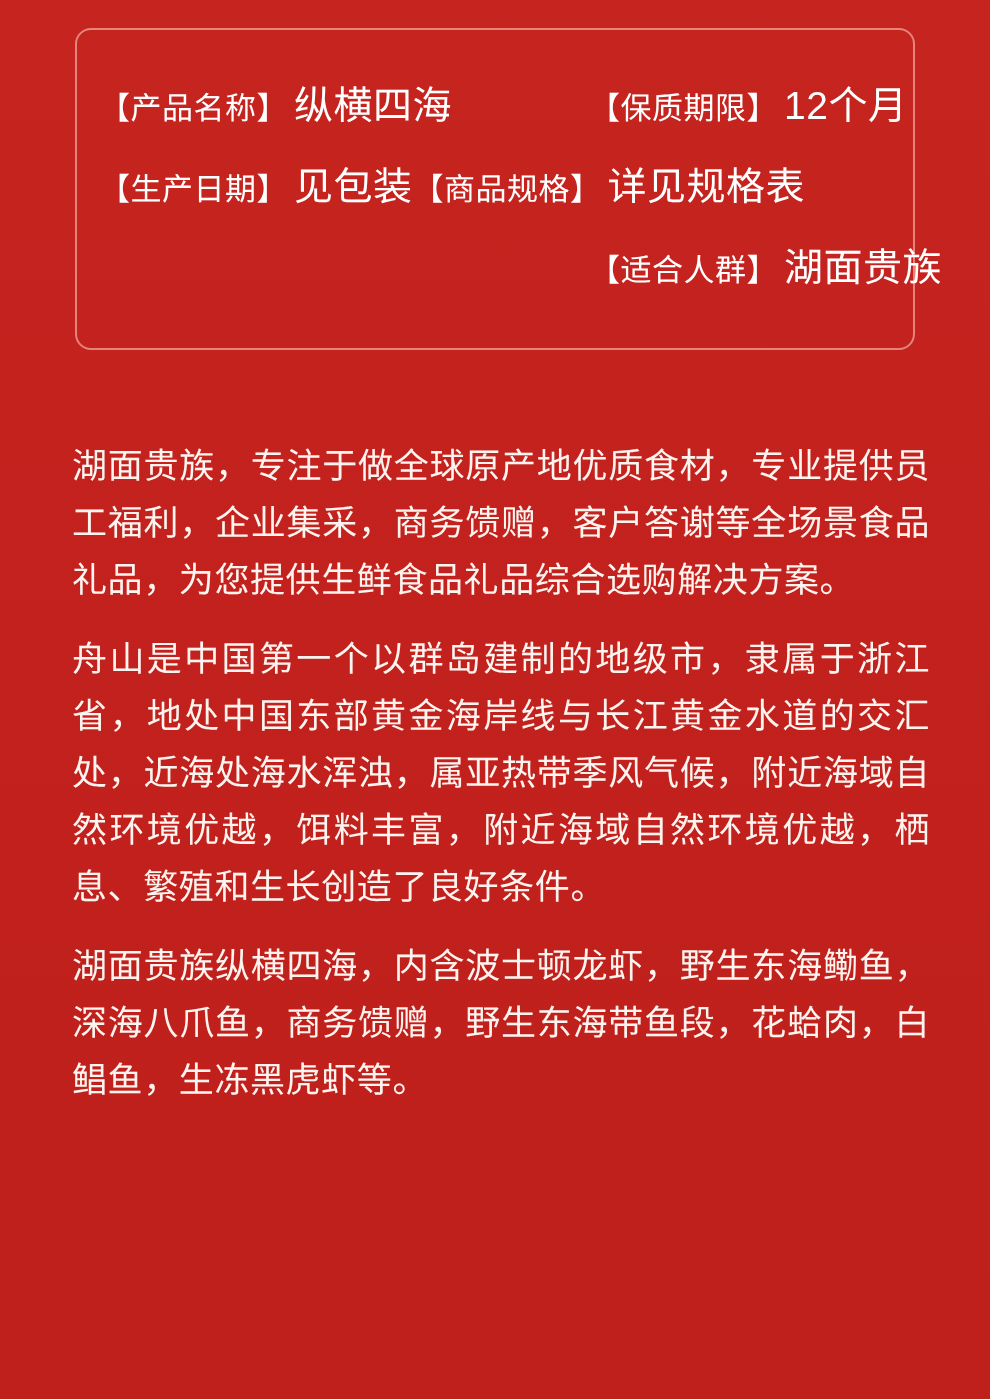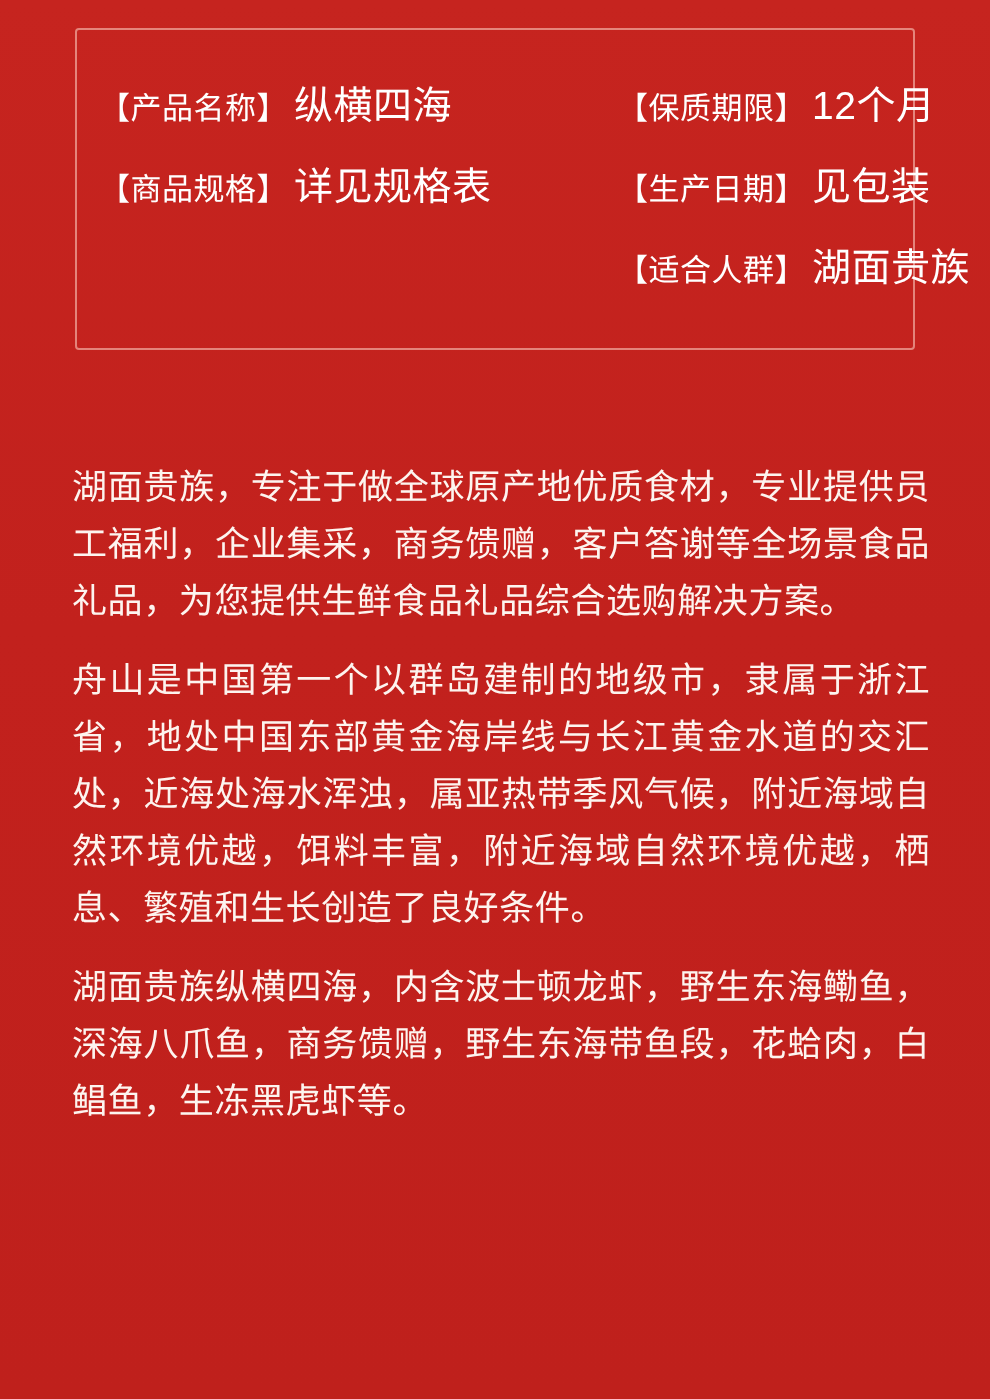--- a/index.html
+++ b/index.html
@@ -24,21 +24,21 @@
   }
 
   
   .spec-card {
     position: absolute;
     left: 75px;
     top: 28px;
     width: 840px;
     height: 322px;
     border: 2px solid rgba(255, 214, 200, 0.55);
-    border-radius: 4px;
+    border-radius: 16px;
     box-sizing: border-box;
   }
   .spec-rows {
     position: absolute;
     left: 0;
     top: 0;
     width: 100%;
     height: 100%;
     padding: 54px 22px 0 22px;
     box-sizing: border-box;
@@ -52,41 +52,40 @@
     display: flex;
     align-items: baseline;
     white-space: nowrap;
   }
   .spec-col.left {
     width: 490px;
     flex: 0 0 490px;
   }
   .spec-col.right {
     flex: 1 1 auto;
-    margin-left: 28px;
   }
   .spec-key {
     font-size: 31px;
     line-height: 1.15;
     letter-spacing: 0.5px;
     color: #ffffff;
   }
   .spec-val {
     font-size: 39px;
     line-height: 1.15;
     letter-spacing: 0.5px;
     color: #ffffff;
     margin-left: 6px;
   }
 
   
   .body-copy {
     position: absolute;
     left: 72px;
-    top: 458px;
+    top: 437px;
     width: 858px;
   }
   .para {
     font-size: 35px;
     line-height: 57px;
     letter-spacing: 0.6px;
     color: #fdf4ef;
     margin: 0 0 22px 0;
     text-align: justify;
     text-justify: inter-ideograph;
@@ -111,27 +110,27 @@
           <span class="spec-key">【产品名称】</span>
           <span class="spec-val">纵横四海</span>
         </div>
         <div class="spec-col right">
           <span class="spec-key">【保质期限】</span>
           <span class="spec-val">12个月</span>
         </div>
       </div>
 
       <div class="spec-row">
+        <div class="spec-col right">
+          <span class="spec-key">【生产日期】</span>
+          <span class="spec-val">见包装</span>
+        </div>
         <div class="spec-col left">
           <span class="spec-key">【商品规格】</span>
           <span class="spec-val">详见规格表</span>
-        </div>
-        <div class="spec-col right">
-          <span class="spec-key">【生产日期】</span>
-          <span class="spec-val">见包装</span>
         </div>
       </div>
 
       <div class="spec-row">
         <div class="spec-col left">
         </div>
         <div class="spec-col right">
           <span class="spec-key">【适合人群】</span>
           <span class="spec-val">湖面贵族</span>
         </div>

